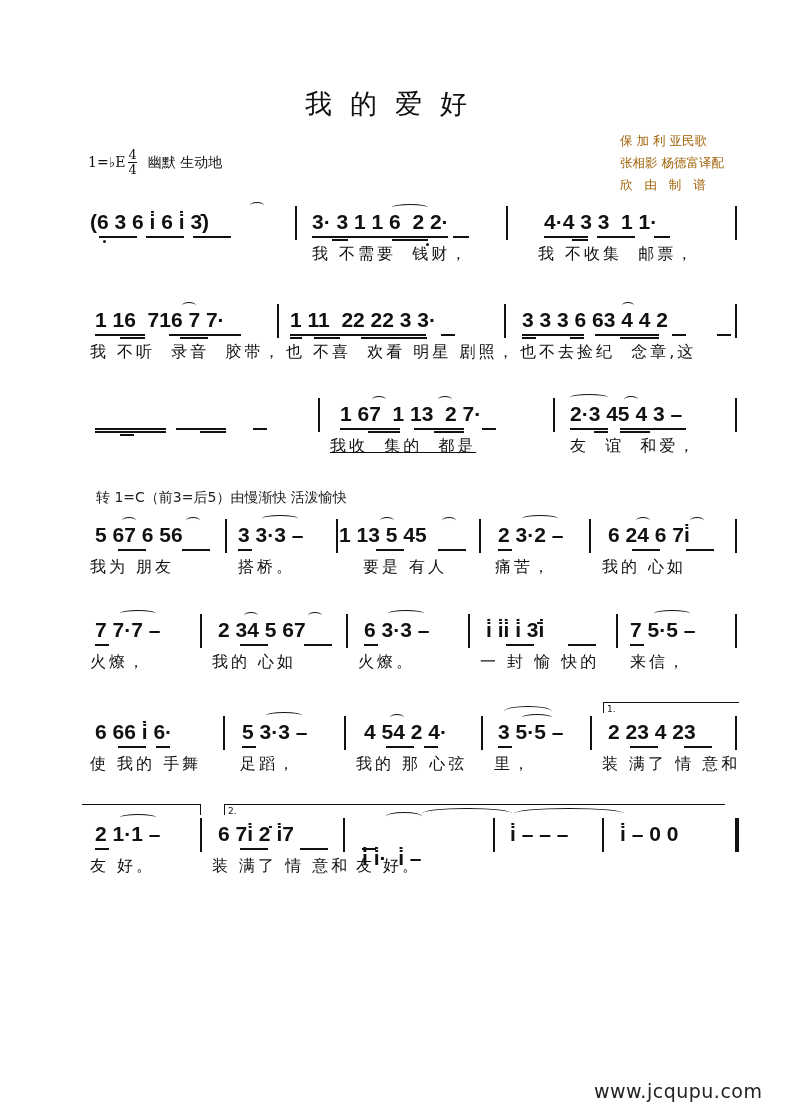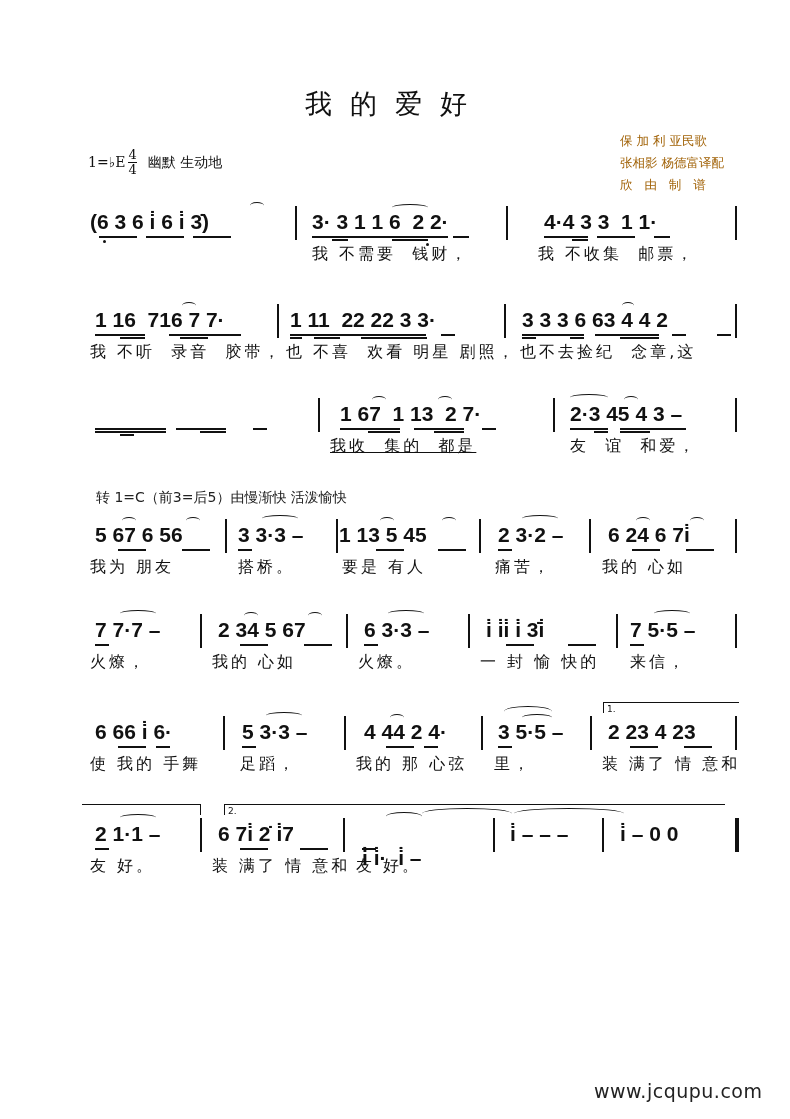--- a/index.html
+++ b/index.html
@@ -171,21 +171,21 @@
     <span class="note" style="left:518px;">6 24 6 7i̇</span>
     <div class="ul" style="left:542px;top:26px;width:28px;"></div>
     <div class="slur" style="left:546px;top:-6px;width:14px;"></div>
     <div class="ul" style="left:596px;top:26px;width:28px;"></div>
     <div class="slur" style="left:600px;top:-6px;width:14px;"></div>
     <div class="bar" style="left:645px;"></div>
   </div>
   <div class="lyrics">
     <span class="ly" style="left:0;">我为 朋友</span>
     <span class="ly" style="left:148px;">搭桥。</span>
-    <span class="ly" style="left:252px;">要是 有人</span>
+    <span class="ly" style="left:273px;">要是 有人</span>
     <span class="ly" style="left:405px;">痛苦，</span>
     <span class="ly" style="left:512px;">我的 心如</span>
   </div>
 </div>
 
 <div class="row" style="top:618px;">
   <div class="notes">
     <span class="note" style="left:5px;">7 7·7 –</span>
     <div class="ul" style="left:5px;top:26px;width:14px;"></div>
     <div class="slur" style="left:30px;top:-8px;width:36px;"></div>
@@ -224,21 +224,21 @@
     </div>
   <div class="notes">
     <span class="note" style="left:5px;">6 66 i̇ 6·</span>
     <div class="ul" style="left:28px;top:26px;width:28px;"></div>
     <div class="ul" style="left:66px;top:26px;width:14px;"></div>
     <div class="bar" style="left:133px;"></div>
     <span class="note" style="left:152px;">5 3·3 –</span>
     <div class="ul" style="left:152px;top:26px;width:14px;"></div>
     <div class="slur" style="left:176px;top:-8px;width:36px;"></div>
     <div class="bar" style="left:254px;"></div>
-    <span class="note" style="left:274px;">4 44 2 4·</span>
+    <span class="note" style="left:274px;">4 54 2 4·</span>
     <div class="ul" style="left:296px;top:26px;width:28px;"></div>
     <div class="slur" style="left:300px;top:-6px;width:14px;"></div>
     <div class="ul" style="left:334px;top:26px;width:14px;"></div>
     <div class="bar" style="left:391px;"></div>
     <span class="note" style="left:408px;">3 5·5 –</span>
     <div class="ul" style="left:408px;top:26px;width:14px;"></div>
     <div class="slur" style="left:414px;top:-14px;width:48px;height:10px;"></div>
     <div class="slur" style="left:432px;top:-6px;width:30px;"></div>
     <div class="bar" style="left:500px;"></div>
     <span class="note" style="left:518px;">2 23 4 23</span>

